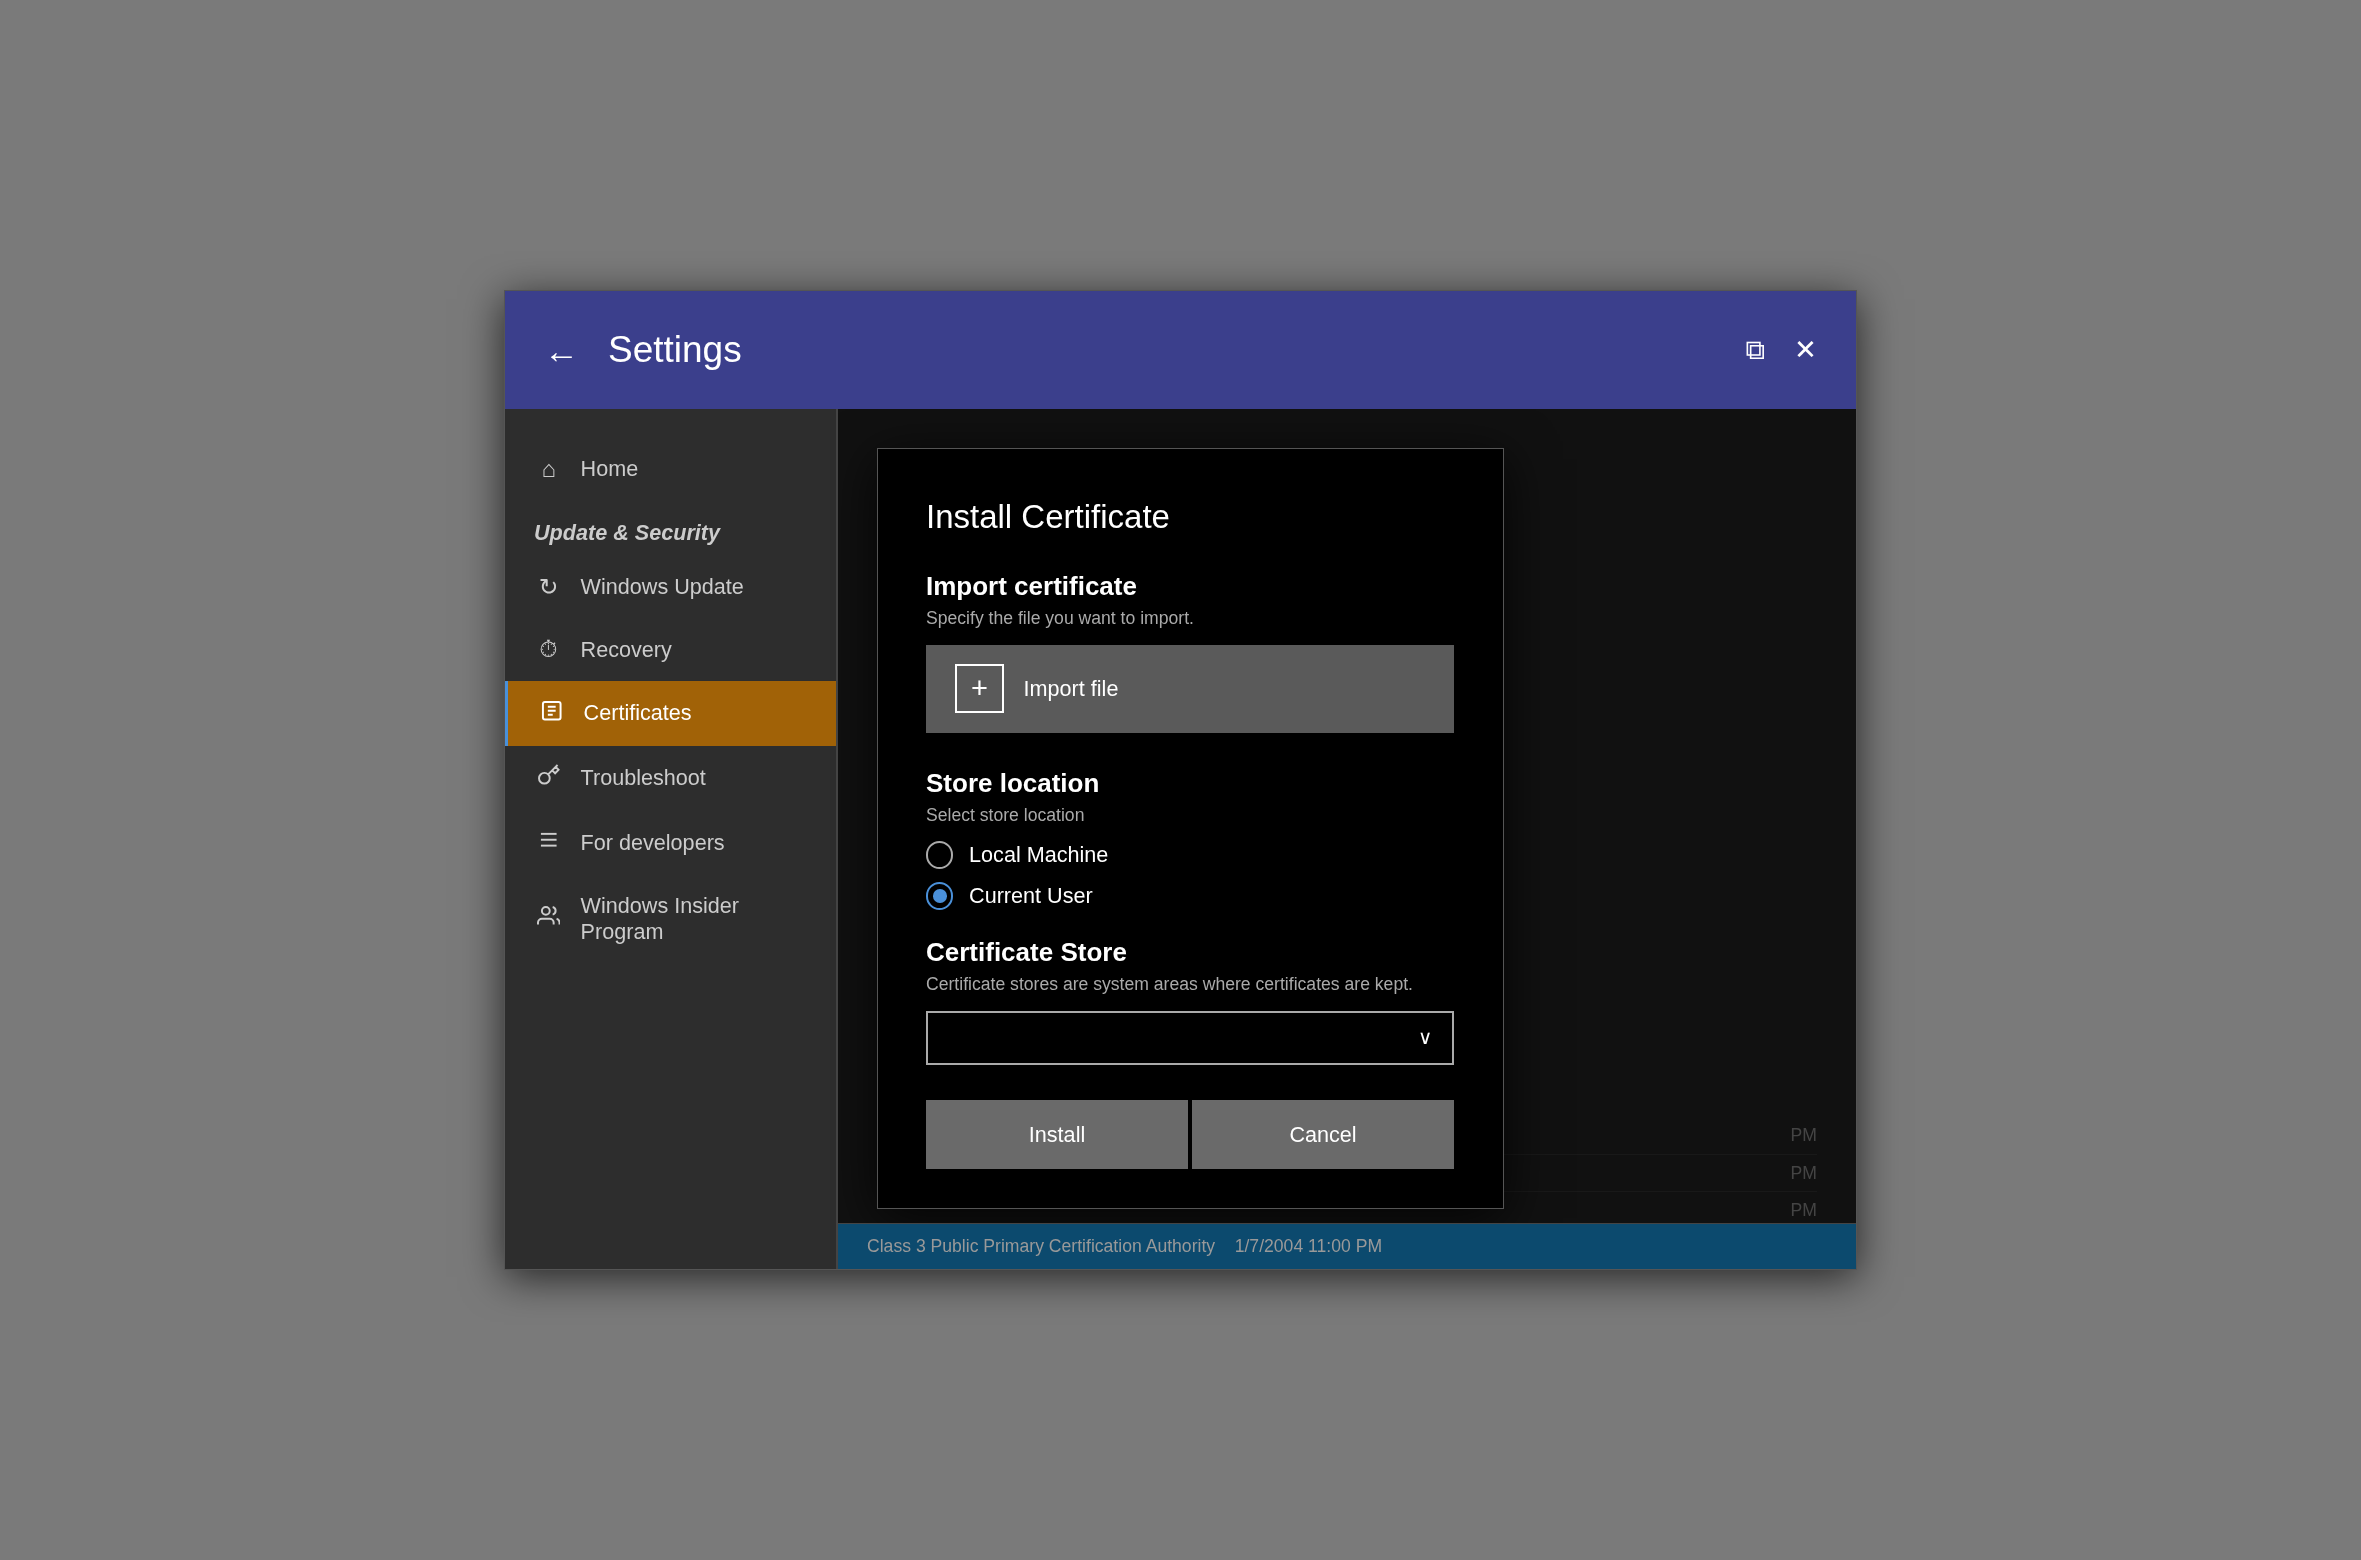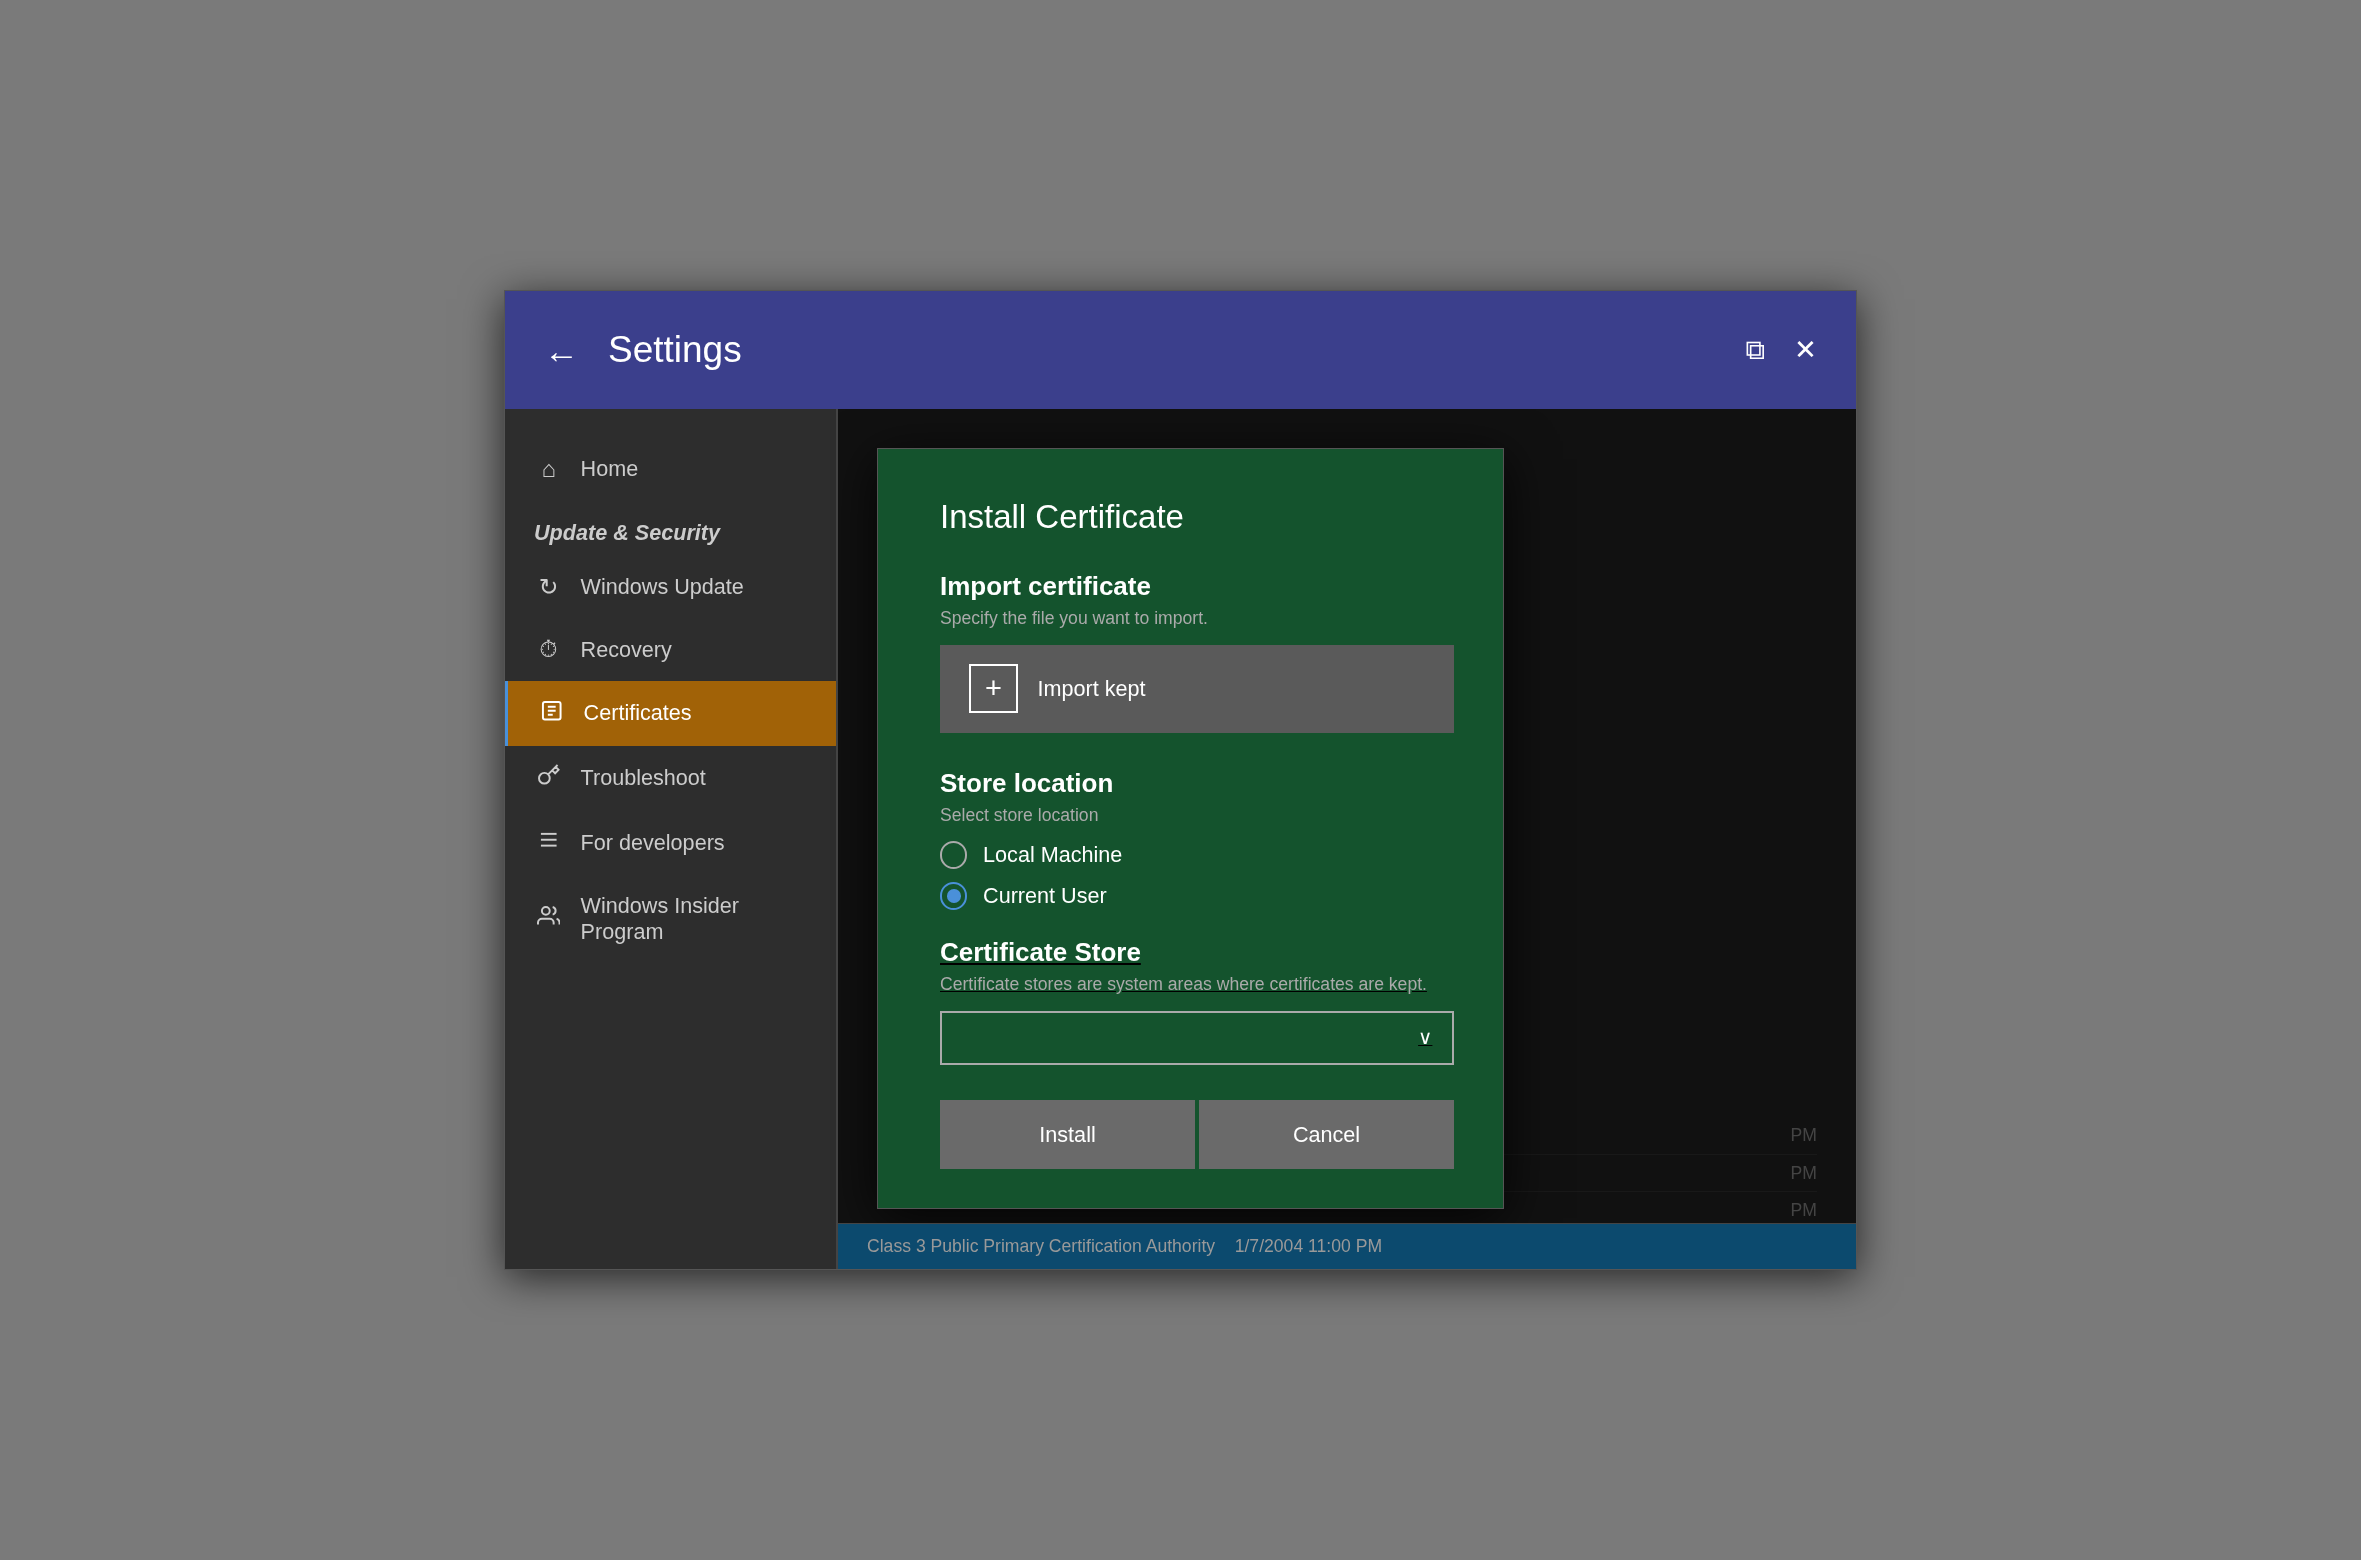--- a/index.html
+++ b/index.html
@@ -141,23 +141,23 @@
       position: absolute;
       top: 0; left: 0; right: 0; bottom: 0;
       background: rgba(0,0,0,0.5);
       display: flex;
       align-items: flex-start;
       justify-content: flex-start;
       padding: 39px 39px;
     }
 
     .dialog {
-      background: #14532d;
+      background: #000000;
       width: 627px;
-      padding: 49px 49px 39px 62px;
+      padding: 49px 49px 39px 48px;
       border: 1px solid #555;
       box-shadow: 0 9.8px 49px rgba(0,0,0,0.8);
     }
 
     .dialog-title {
       color: white;
       font-size: 33px;
       font-weight: 400;
       margin-bottom: 35px;
     }
@@ -407,21 +407,21 @@
 
       <div class="dialog-overlay">
         <div class="dialog">
 
           <div class="dialog-title">Install Certificate</div>
 
           <div class="section-label">Import certificate</div>
           <div class="section-desc">Specify the file you want to import.</div>
           <button class="import-button">
             <span class="import-button-icon">+</span>
-            <span>Import kept</span>
+            <span>Import file</span>
           </button>
 
           <div class="store-section">
             <div class="section-label">Store location</div>
             <div class="section-desc">Select store location</div>
             <div class="radio-option">
               <div class="radio-circle"></div>
               <span class="radio-label">Local Machine</span>
             </div>
             <div class="radio-option">

